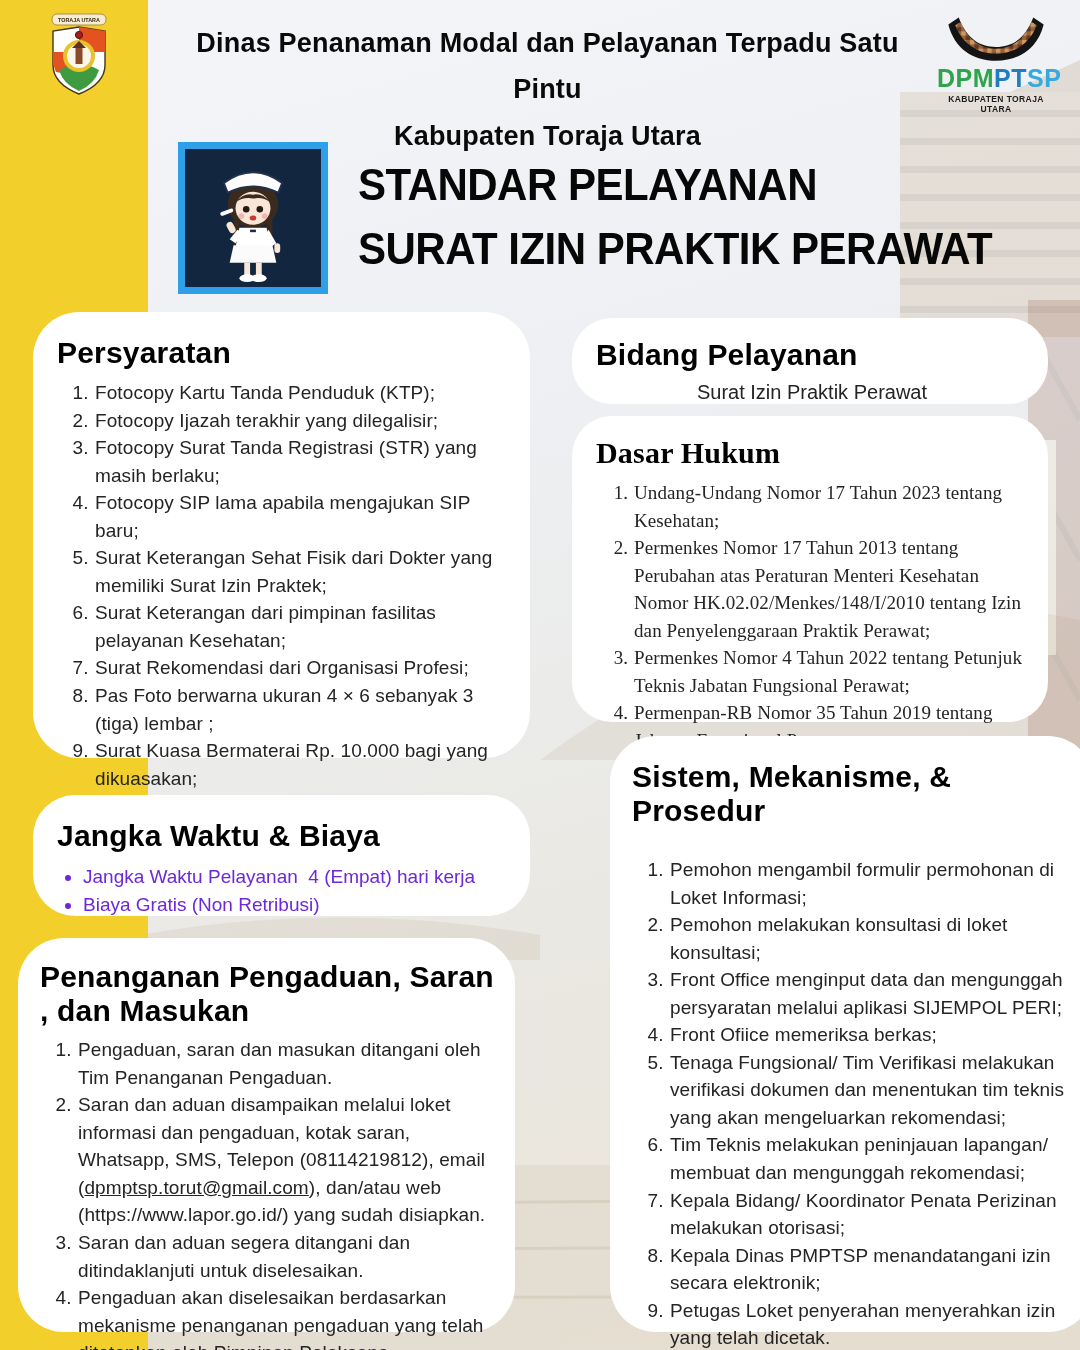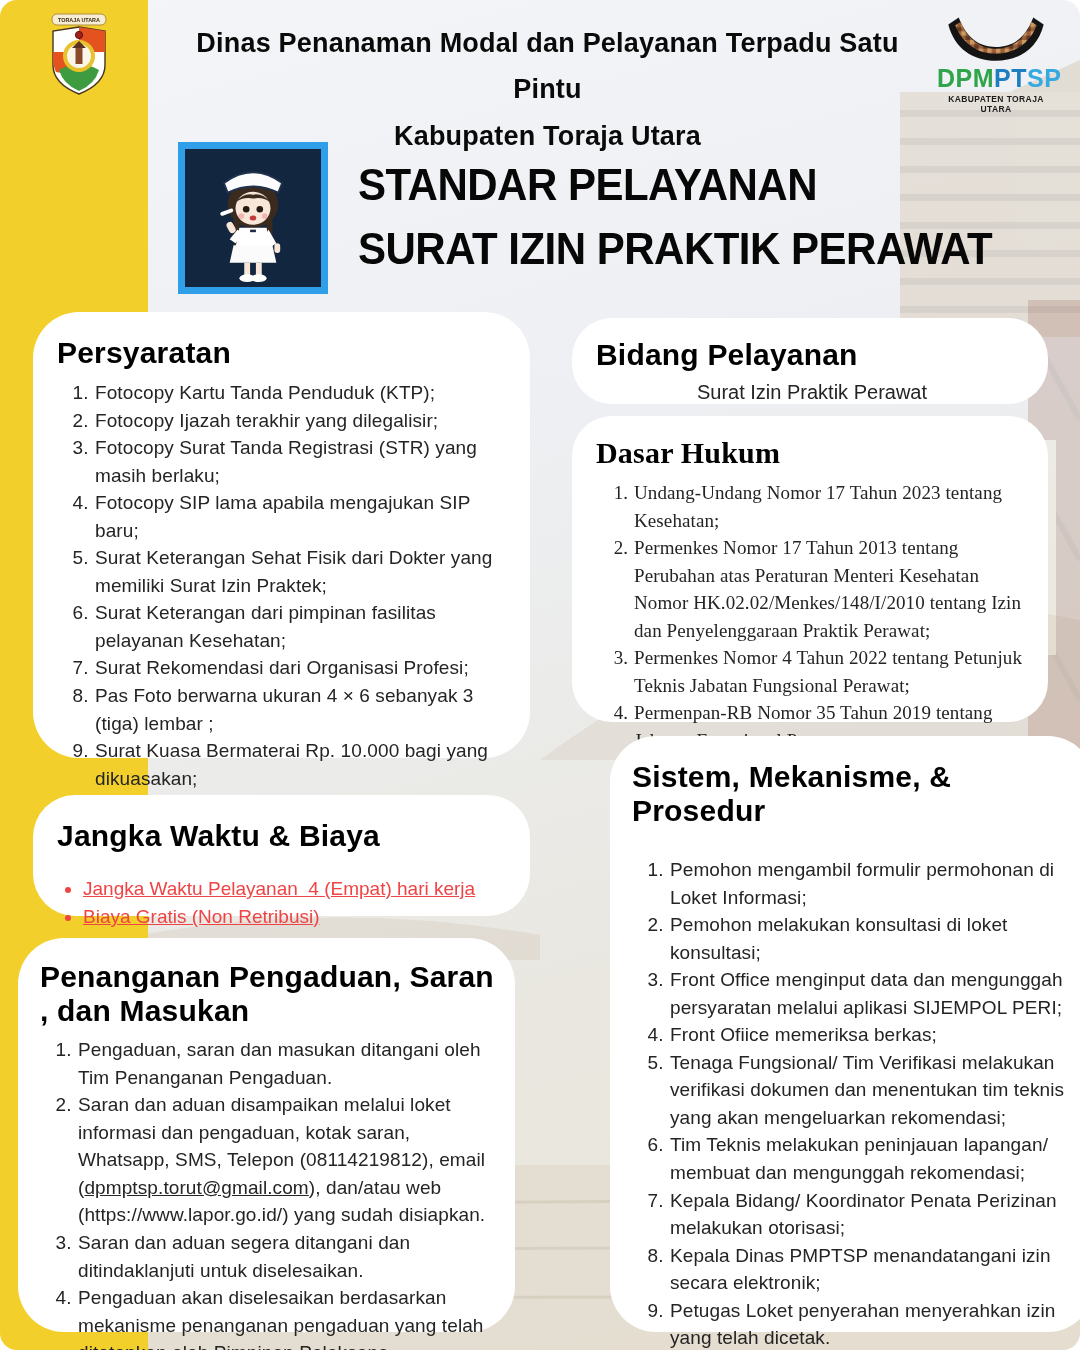--- a/index.html
+++ b/index.html
@@ -1,20 +1,19 @@
 <!DOCTYPE html>
 <html><head>
 <meta charset="utf-8">
 <style>
   html,body{margin:0;padding:0;background:#fff;}
   .poster{
     position:relative;width:1080px;height:1350px;overflow:hidden;
     font-family:"Liberation Sans",sans-serif;color:#111;
     background:linear-gradient(165deg,#f3f5f8 0%,#edeff2 35%,#e9e7e0 70%,#ece6da 100%);
-    border-radius:17px;
   }
   .bg-photo{position:absolute;left:0;top:0;width:1080px;height:1350px;pointer-events:none;}
   .yellow-band{position:absolute;left:0;top:0;width:148px;height:1350px;background:#F2CF2B;}
   
   .crest{position:absolute;left:46px;top:12px;width:66px;height:86px;}
   .agency{position:absolute;left:175px;top:20px;width:745px;text-align:center;
     font-weight:bold;font-size:27px;line-height:1.72;color:#0a0a0a;letter-spacing:.2px;}
   .dpmptsp{position:absolute;right:25px;top:14px;width:118px;text-align:center;}
   .dpmptsp .wordmark{font-weight:bold;font-size:25px;letter-spacing:.5px;line-height:1;margin-top:-4px;}
   .dpmptsp .wordmark .g{color:#2FA44B;}
@@ -31,21 +30,21 @@
   .card{position:absolute;background:#fff;border-radius:46px;box-sizing:border-box;}
   .card h2{margin:0;font-size:30px;font-weight:bold;color:#000;letter-spacing:.2px;}
   .card-persyaratan{left:33px;top:312px;width:497px;height:446px;padding:24px 16px 10px 24px;}
   .card-jangka{left:33px;top:795px;width:497px;height:121px;padding:24px 16px 10px 24px;border-radius:42px;}
   .card-pengaduan{left:18px;top:938px;width:497px;height:394px;padding:22px 14px 10px 22px;}
   .card-produk{left:572px;top:318px;width:476px;height:86px;padding:20px 20px 10px 24px;border-radius:40px;}
   .card-dasar{left:572px;top:416px;width:476px;height:306px;padding:20px 14px 28px 24px;border-radius:40px;font-family:Liberation Serif, serif;}
   .card-prosedur{left:566px;top:736px;width:484px;height:596px;padding:24px 16px 10px 22px;margin-left:44px;}
   .card ol{margin:9px 0 0;padding-left:37px;font-size:19px;line-height:1.45;color:#242424;letter-spacing:.1px;}
   .card ol li{padding-left:1px;}
-  .card ul{margin:22px 0 0;padding-left:26px;font-size:19px;line-height:1.48;color:#ef4444;list-style:disc;text-decoration:underline;}
+  .card ul{margin:10px 0 0;padding-left:26px;font-size:19px;line-height:1.48;color:#6d28d9;list-style:disc;}
   .card-prosedur ol{margin-top:28px;}
   .produk-value{margin-top:9px;text-align:center;font-size:20px;color:#242424;}
   .pengaduan-heading{line-height:1.12;}
   .link{text-decoration:underline;}
 </style>
 </head>
 <body>
 
 <div class="poster">
 

